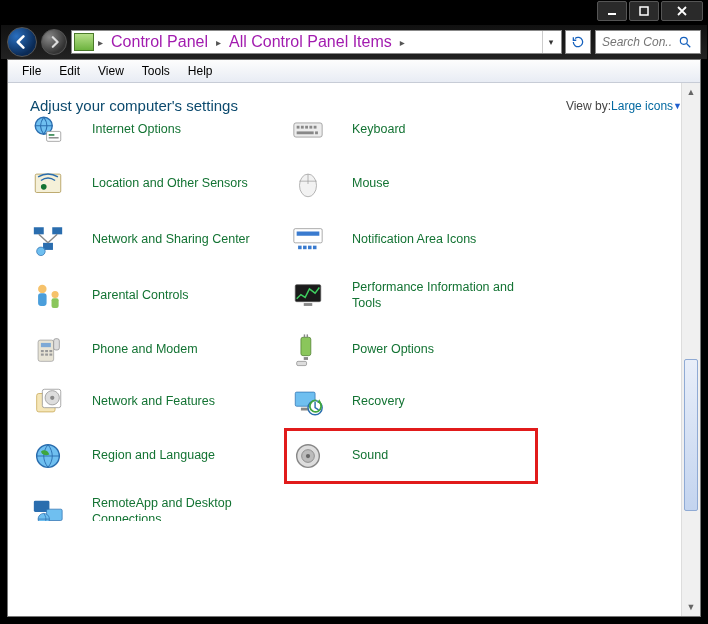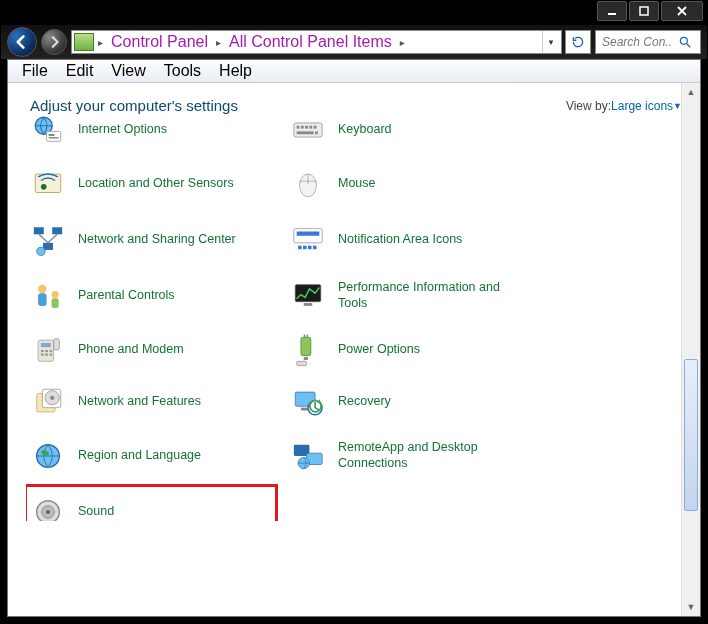--- a/index.html
+++ b/index.html
@@ -142,21 +142,21 @@
     height: 22px;
     background: linear-gradient(#fdfdfd,#e8ecf4);
     border-bottom:1px solid #c7ccd6;
     display:flex;
     align-items:center;
     padding: 0 6px;
     gap: 2px;
   }
   .menu-item {
     padding: 2px 8px;
-    font-size:16px;
+    font-size:12px;
     color:#000;
   }
   .content {
     flex:1;
     display:flex;
     overflow:hidden;
   }
   .page {
     flex:1;
     overflow:hidden;
@@ -190,21 +190,21 @@
   }
   .clip {
     height: 415px;
     overflow: hidden;
     position: relative;
     margin-top: -20px;
   }
   .item {
     display:flex;
     align-items:center;
-    gap:12px;
+    gap:26px;
     min-height:44px;
     padding: 2px 4px;
   }
   .item.tall { min-height:48px; }
   .item .txt {
     color: #137333;
     font-size: 12.5px;
     line-height: 1.25;
     max-width: 190px;
   }
@@ -496,43 +496,43 @@
             <span class="ico">
               <svg viewBox="0 0 48 48">
                     <circle cx="24" cy="24" r="16" fill="#6fbff0" stroke="#2a6dae" stroke-width="2"></circle>
                     <path d="M8 24h32M24 8c8 10 8 22 0 32M24 8c-8 10-8 22 0 32" stroke="#2a6dae" stroke-width="1.3" fill="none"></path>
                     <path d="M14 18 c4 -4 10 -2 12 4 c-6 2 -10 0 -12 -4" fill="#3fa63f"></path>
                   </svg>
             </span>
             <span class="txt">Region and Language</span>
           </div>
 
+          <div class="item tall highlight">
+            <span class="ico">
+              <svg viewBox="0 0 48 48">
+                    <circle cx="24" cy="24" r="16" fill="#ddd" stroke="#888" stroke-width="2"></circle>
+                    <circle cx="24" cy="24" r="9" fill="#bbb" stroke="#777"></circle>
+                    <circle cx="24" cy="24" r="3" fill="#666"></circle>
+                  </svg>
+            </span>
+            <span class="txt">Sound</span>
+          </div>
+
           <div class="item tall">
             <span class="ico">
               <svg viewBox="0 0 48 48">
                     <rect x="4" y="8" width="22" height="16" rx="2" fill="#2a6dae"></rect>
                     <rect x="22" y="20" width="22" height="16" rx="2" fill="#6fbff0" stroke="#2a6dae"></rect>
                     <circle cx="18" cy="34" r="8" fill="#6fbff0" stroke="#2a6dae"></circle>
                     <path d="M10 34h16M18 26c4 5 4 11 0 16" stroke="#2a6dae" fill="none"></path>
                   </svg>
             </span>
             <span class="txt">RemoteApp and Desktop Connections</span>
           </div>
 
-          <div class="item tall highlight">
-            <span class="ico">
-              <svg viewBox="0 0 48 48">
-                    <circle cx="24" cy="24" r="16" fill="#ddd" stroke="#888" stroke-width="2"></circle>
-                    <circle cx="24" cy="24" r="9" fill="#bbb" stroke="#777"></circle>
-                    <circle cx="24" cy="24" r="3" fill="#666"></circle>
-                  </svg>
-            </span>
-            <span class="txt">Sound</span>
-          </div>
-
         </div>
         </div>
 
         <div class="sbar">
           <div class="arrow">▲</div>
           <div class="track">
             <div class="thumb"></div>
           </div>
           <div class="arrow">▼</div>
         </div>

